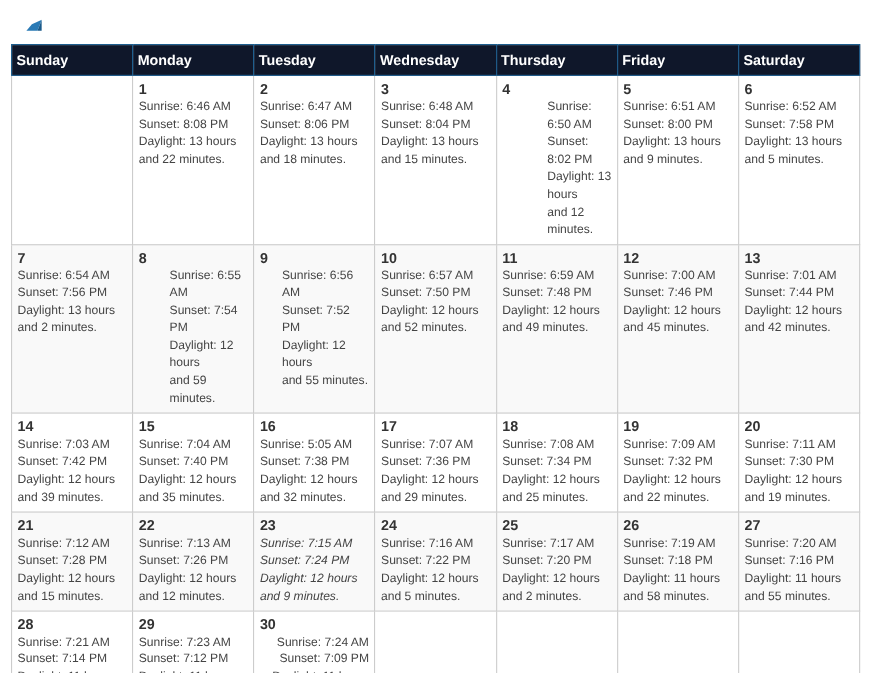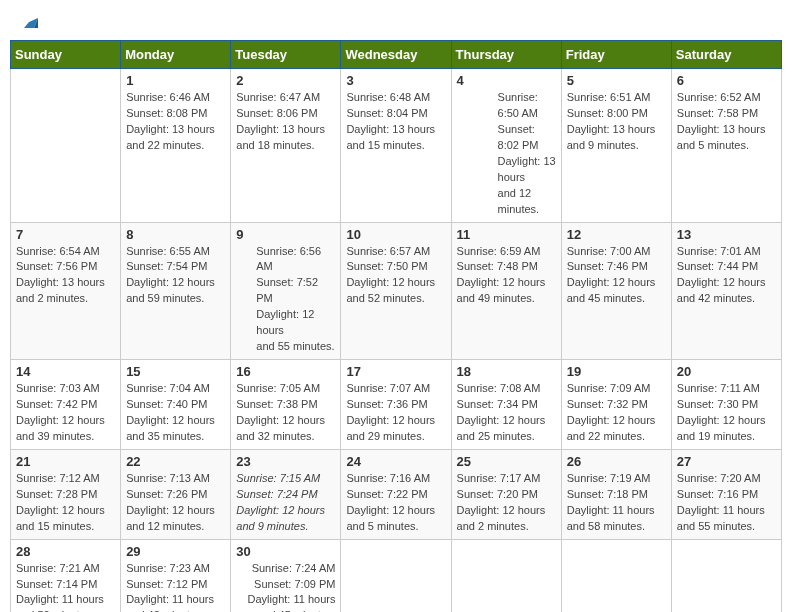--- a/index.html
+++ b/index.html
@@ -33,21 +33,21 @@
     .location {
       font-size: 14px;
       color: #555;
     }
     .calendar {
       width: 100%;
       border-collapse: collapse;
       border: 1px solid #ccc;
     }
     .calendar th {
-      background-color: #4d7c0f;
+      background-color: #0f172a;
       color: #fff;
       font-size: 13px;
       font-weight: bold;
       padding: 6px 4px;
       text-align: left;
       border: 1px solid #1e5f8f;
     }
     .calendar td {
       vertical-align: top;
       width: 14.28%;
@@ -156,21 +156,21 @@
       <tr>
         <td>
           <span class="day-number">7</span>
           <div class="day-info" style="white-space: pre-line;">Sunrise: 6:54 AM
 Sunset: 7:56 PM
 Daylight: 13 hours
 and 2 minutes.</div>
         </td>
         <td>
           <span class="day-number">8</span>
-          <div class="day-info" style="white-space: pre-line;">Sunrise: 6:55 AM
+          <div class="day-info" style="white-space: pre-line; margin-left: 28px;">Sunrise: 6:55 AM
 Sunset: 7:54 PM
 Daylight: 12 hours
 and 59 minutes.</div>
         </td>
         <td>
           <span class="day-number">9</span>
           <div class="day-info" style="white-space: pre-line; margin-left: 20px;">Sunrise: 6:56 AM
 Sunset: 7:52 PM
 Daylight: 12 hours
 and 55 minutes.</div>
@@ -214,21 +214,21 @@
         </td>
         <td>
           <span class="day-number">15</span>
           <div class="day-info" style="white-space: pre-line;">Sunrise: 7:04 AM
 Sunset: 7:40 PM
 Daylight: 12 hours
 and 35 minutes.</div>
         </td>
         <td>
           <span class="day-number">16</span>
-          <div class="day-info" style="white-space: pre-line;">Sunrise: 7:05 AM
+          <div class="day-info" style="white-space: pre-line;">Sunrise: 5:05 AM
 Sunset: 7:38 PM
 Daylight: 12 hours
 and 32 minutes.</div>
         </td>
         <td>
           <span class="day-number">17</span>
           <div class="day-info" style="white-space: pre-line;">Sunrise: 7:07 AM
 Sunset: 7:36 PM
 Daylight: 12 hours
 and 29 minutes.</div>

